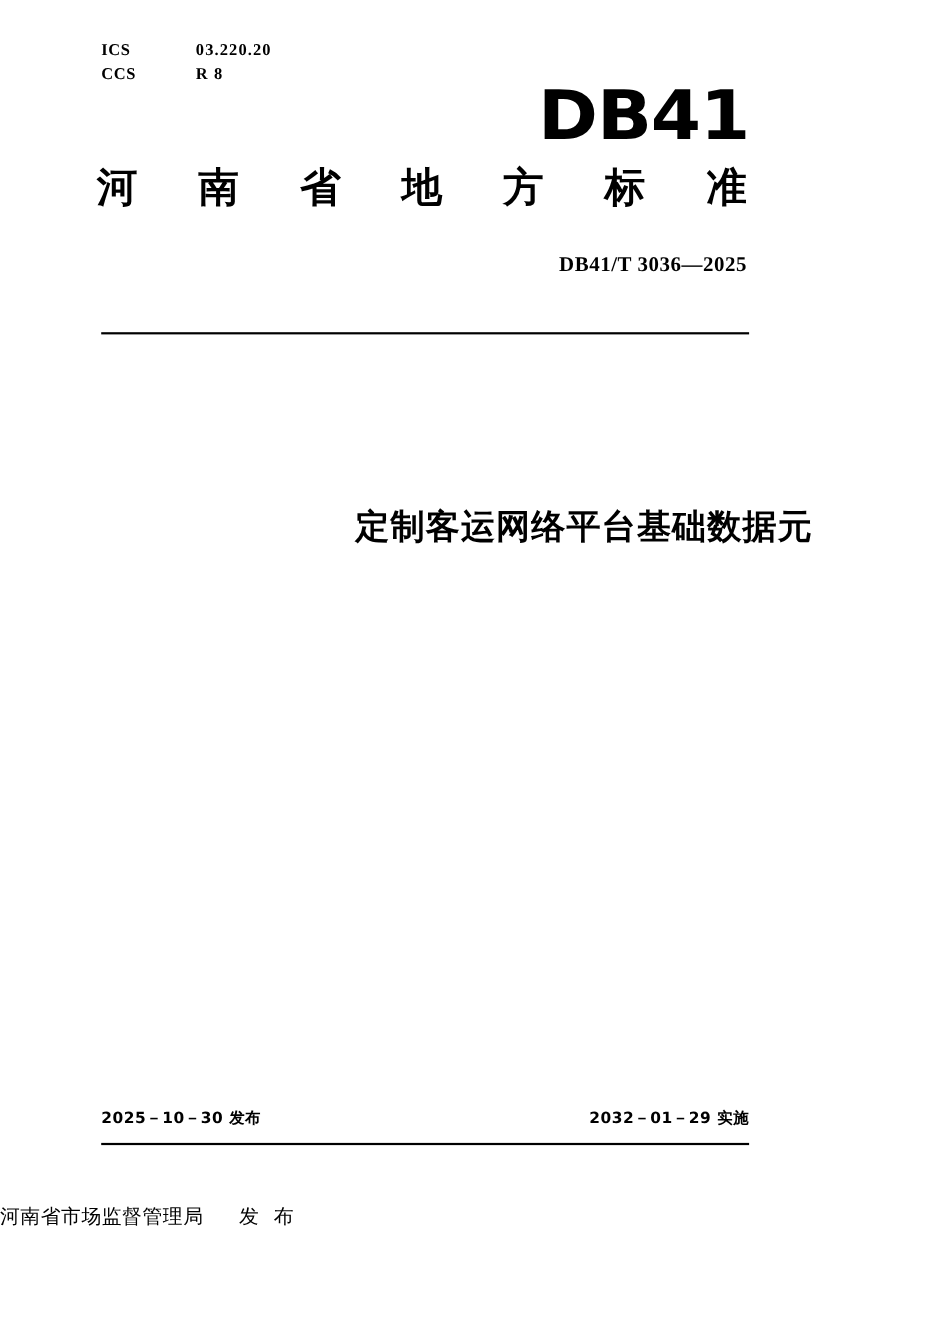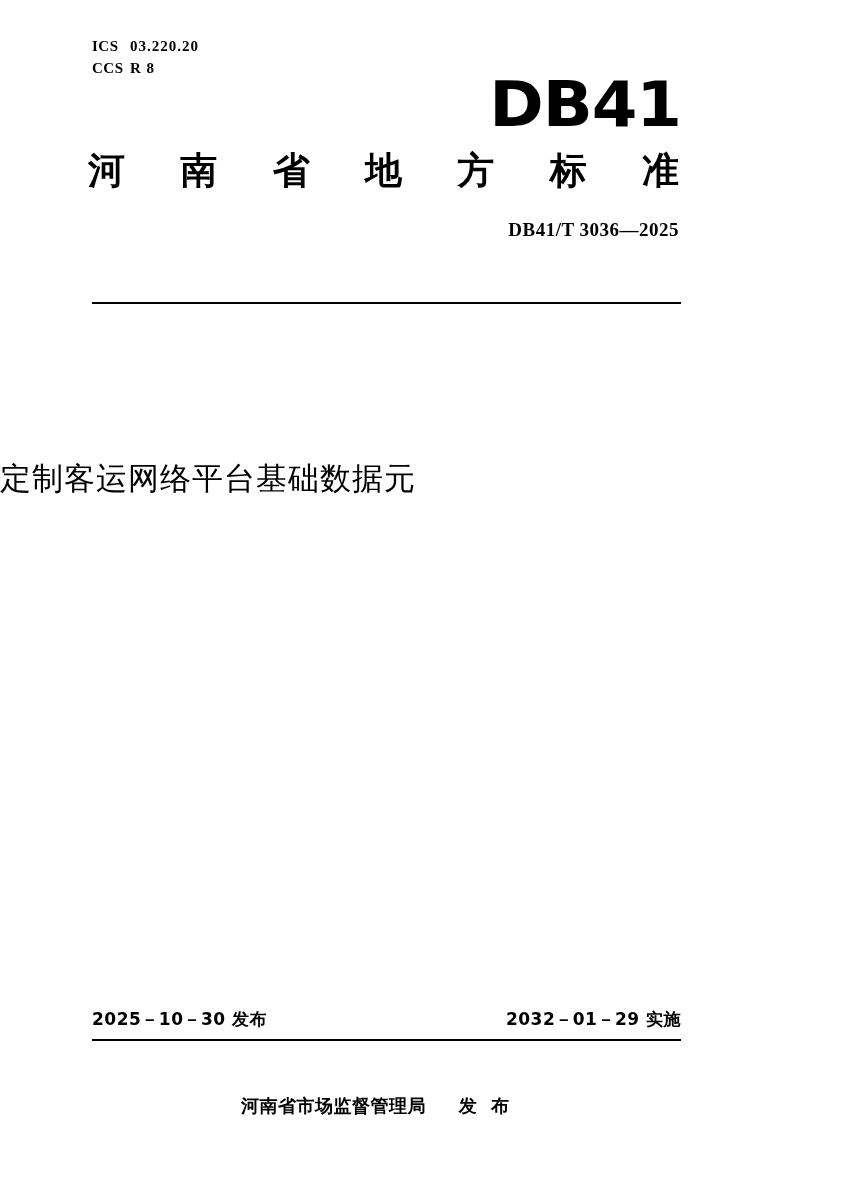--- a/index.html
+++ b/index.html
@@ -38,20 +38,21 @@
     letter-spacing: 0.5px;
     white-space: pre;
   }
   .code-label {
     font-weight: 600;
     min-width: 38px;
   }
   .code-value {
     font-weight: 600;
     letter-spacing: 1px;
+    margin-left: 48px;
   }
 
   
   .db-mark {
     position: absolute;
     right: 58px;
     top: 74px;
     font-family: "DejaVu Sans", sans-serif;
     font-weight: 700;
     font-size: 62px;
@@ -75,21 +76,21 @@
     line-height: 1;
   }
   .std-heading span {
     display: inline-block;
   }
 
   
   .std-number {
     position: absolute;
     right: 60px;
-    top: 219px;
+    top: 230px;
     font-family: "Liberation Serif", serif;
     font-weight: 700;
     font-size: 19px;
     letter-spacing: 0.5px;
     text-align: right;
   }
 
   
   .rule-top {
     position: absolute;
@@ -107,53 +108,51 @@
     height: 2px;
     background: #000;
   }
 
   
   .doc-title {
     position: absolute;
     left: 0;
     right: 0;
     top: 458px;
-    text-align: left;
-    font-family: "DejaVu Sans", sans-serif;
-    font-weight: 400;
+    text-align: right;
+    font-family: "DejaVu Sans", sans-serif;
+    font-weight: 700;
     font-size: 31px;
     letter-spacing: 1px;
   }
 
   
   .dates {
     position: absolute;
     left: 92px;
     right: 58px;
     top: 1008px;
     display: flex;
     justify-content: space-between;
     font-family: "DejaVu Sans", sans-serif;
     font-weight: 700;
-    font-size: 17px;
+    font-size: 14px;
     letter-spacing: 0.5px;
   }
 
   
   .issuer {
     position: absolute;
     left: 0;
     right: 0;
     top: 1094px;
-    text-align: center;
-    font-family: "DejaVu Sans", sans-serif;
-    font-weight: 700;
+    font-family: "DejaVu Sans", sans-serif;
+    font-weight: 400;
     font-size: 18px;
     letter-spacing: 0.5px;
-    padding-left: 15px;
   }
   .issuer .issuer-action {
     margin-left: 26px;
     letter-spacing: 4px;
   }
 </style>
 </head>
 <body>
 
 <div class="page">

